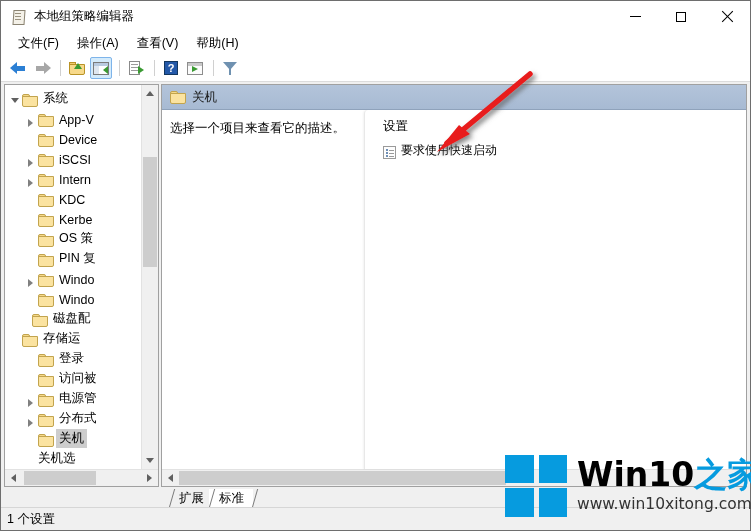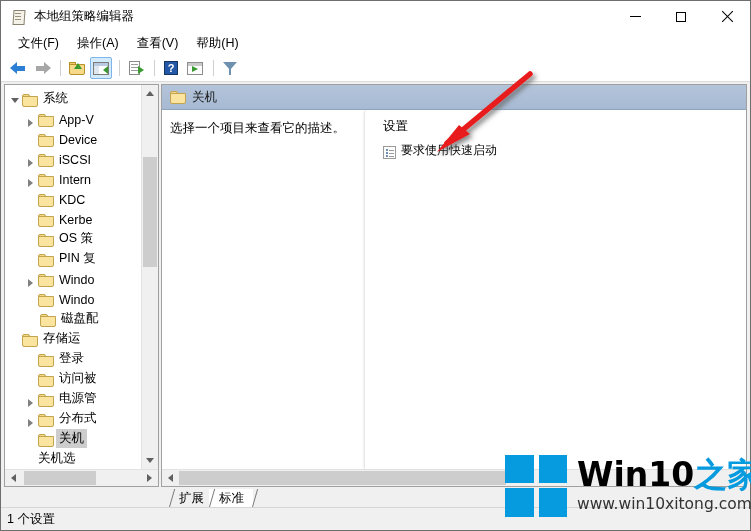--- a/index.html
+++ b/index.html
@@ -681,21 +681,21 @@
               <span class="tlabel">Windo</span>
             </div>
             <div class="tnode" style="padding-left: 18px;">
               <span class="twist"></span>
               <span class="tfolder">
                 <i class="ft"></i>
                 <i class="fb"></i>
               </span>
               <span class="tlabel">Windo</span>
             </div>
-            <div class="tnode" style="padding-left: 20px;">
+            <div class="tnode" style="padding-left: 12px;">
               <span class="twist"></span>
               <span class="tfolder">
                 <i class="ft"></i>
                 <i class="fb"></i>
               </span>
               <span class="tlabel">磁盘配</span>
             </div>
             <div class="tnode" style="">
               <span class="twist"></span>
               <span class="tfolder">

